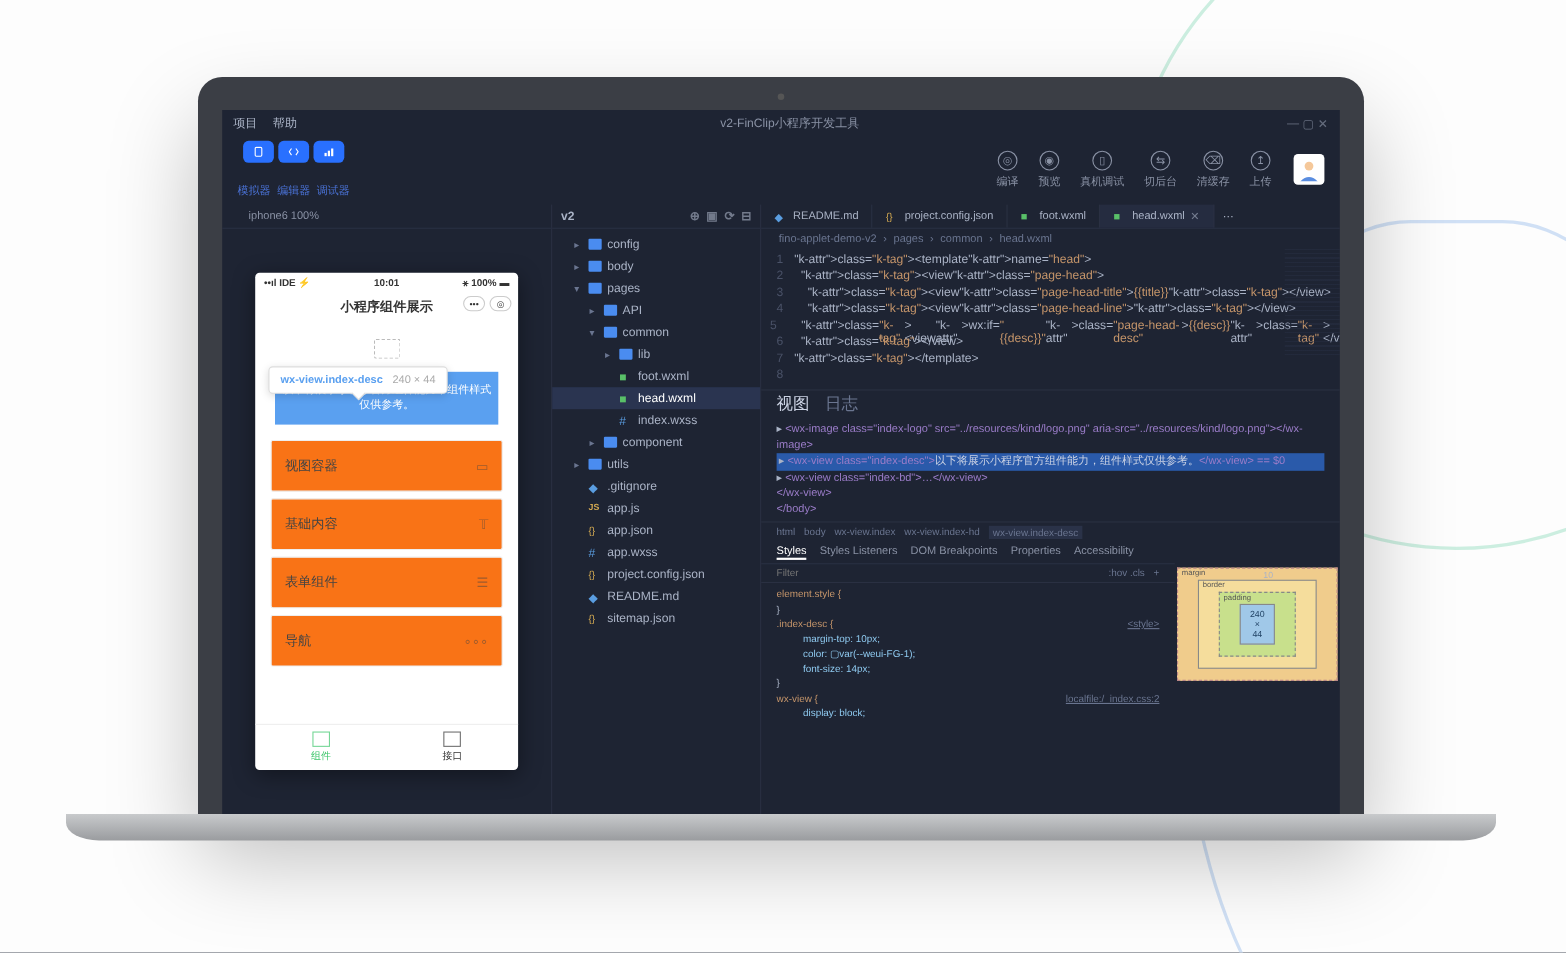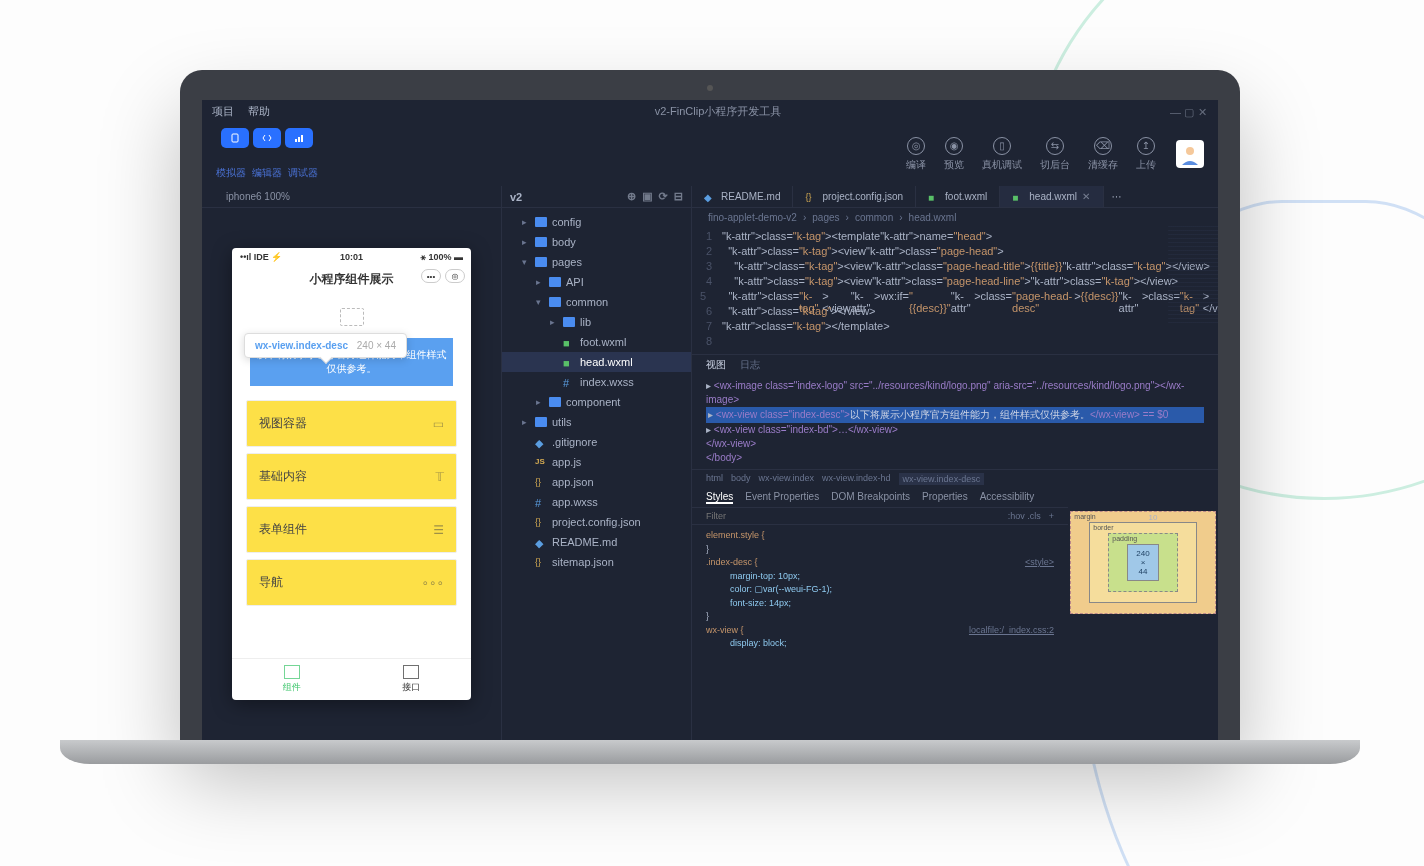--- a/index.html
+++ b/index.html
@@ -41,21 +41,21 @@
 .phone-head { text-align: center; position: relative; padding: 4px 0 8px; }
 .phone-title { font-size: 12px; font-weight: 600; }
 .phone-menu { position: absolute; right: 6px; top: 2px; display: flex; gap: 4px; }
 .pm-btn { width: 20px; height: 14px; border: 1px solid #ccc; border-radius: 8px; font-size: 8px; display: flex; align-items: center; justify-content: center; }
 .tooltip-box { position: absolute; left: 12px; top: 85px; background: #fff; border: 1px solid #ddd; border-radius: 4px; padding: 6px 10px; font-size: 10px; box-shadow: 0 2px 8px rgba(0,0,0,.15); z-index: 5; }
 .tooltip-box::after { content: ''; position: absolute; bottom: -5px; left: 50%; width: 8px; height: 8px; background: #fff; border-right: 1px solid #ddd; border-bottom: 1px solid #ddd; transform: translateX(-50%) rotate(45deg); }
 .tt-sel { color: #5aa0f0; font-weight: 600; }
 .tt-dim { color: #aaa; }
 .phone-img { margin: 12px auto 4px; width: 24px; height: 18px; border: 1.5px dashed #bbb; border-radius: 2px; }
 .sel-band { margin: 8px 18px; background: #5aa0f0; color: #fff; text-align: center; font-size: 10px; padding: 10px 4px; line-height: 1.4; }
-.list-row { margin: 6px 14px; background: #fde047; border: 1px solid #eee; border-radius: 2px; padding: 14px 12px; display: flex; justify-content: space-between; align-items: center; font-size: 12px; color: #444; }
+.list-row { margin: 6px 14px; background: #f97316; border: 1px solid #eee; border-radius: 2px; padding: 14px 12px; display: flex; justify-content: space-between; align-items: center; font-size: 12px; color: #444; }
 .phone-bottom { margin-top: auto; border-top: 1px solid #eee; display: flex; }
 .pb-tab { flex: 1; text-align: center; padding: 6px 0; font-size: 9px; }
 .pb-tab.active { color: #3ac569; }
 .pb-ic { width: 16px; height: 14px; margin: 0 auto 2px; border: 1.5px solid currentColor; opacity: .7; }
 
 
 .explorer { width: 190px; border-right: 1px solid #2a3042; display: flex; flex-direction: column; }
 .exp-head { height: 22px; display: flex; align-items: center; padding: 0 8px; font-size: 11px; border-bottom: 1px solid #2a3042; font-weight: 600; }
 .exp-head-icons { margin-left: auto; display: flex; gap: 6px; opacity: .6; }
 .tree { padding: 4px 0; font-size: 11px; }
@@ -79,21 +79,21 @@
 .tab-more { padding: 0 8px; display: flex; align-items: center; }
 .crumbs { height: 18px; padding: 0 16px; font-size: 10px; color: #6a7590; display: flex; align-items: center; gap: 6px; }
 .code { font-family: Consolas, Menlo, monospace; font-size: 11px; padding: 4px 0; position: relative; }
 .cl { display: flex; height: 15px; }
 .ln { width: 30px; text-align: right; padding-right: 10px; color: #4a5268; }
 .cc { white-space: pre; } .k-str { color: #c5956a; } .k-var { color: #c5956a; }
 .minimap { position: absolute; right: 0; top: 0; width: 50px; height: 100px; background: repeating-linear-gradient(#2a3248 0 1px, transparent 1px 4px); opacity: .4; }
 
 
 .devtools { flex: 1; border-top: 1px solid #2a3042; display: flex; flex-direction: column; min-height: 0; }
-.dt-tabs { display: flex; gap: 14px; padding: 3px 14px; font-size: 10px; color: #6a7590; }
+.dt-tabs { display: flex; gap: 14px; padding: 3px 14px; font-size: 15px; color: #6a7590; }
 .dt-tabs .on { color: #ccd3e4; }
 .dom-pane { padding: 4px 14px; font-family: Consolas, monospace; font-size: 10px; line-height: 1.4; }
 .dom-hl { background: #2a5aaa; padding: 1px 2px; }
 .dom-tag { color: #9a7cc8; } .dom-txt { color: #ccd3e4; }
 .style-pane { border-top: 1px solid #2a3042; display: flex; min-height: 0; }
 .style-left { flex: 1; display: flex; flex-direction: column; }
 .selector-path { padding: 3px 14px; font-size: 9px; color: #6a7590; display: flex; gap: 8px; }
 .selector-path .on { background: #2a3248; padding: 1px 4px; }
 .style-subtabs { display: flex; gap: 12px; padding: 3px 14px; font-size: 10px; color: #8a92a5; border-bottom: 1px solid #2a3042; }
 .style-subtabs .on { color: #fff; border-bottom: 2px solid #fff; }
@@ -403,21 +403,21 @@
        <div class="style-left">
         <div class="selector-path" id="selpath">
                     <span class="">html</span>
                     <span class="">body</span>
                     <span class="">wx-view.index</span>
                     <span class="">wx-view.index-hd</span>
                     <span class="on">wx-view.index-desc</span>
                   </div>
         <div class="style-subtabs" id="subtabs">
                     <span class="on">Styles</span>
-                    <span class="">Event Properties</span>
+                    <span class="">Styles Listeners</span>
                     <span class="">DOM Breakpoints</span>
                     <span class="">Properties</span>
                     <span class="">Accessibility</span>
                   </div>
         <div class="filter-row">
          <input placeholder="Filter" style="">
          <span>:hov .cls</span>
          <span style="margin-left:8px">+</span>
         </div>
         <div class="css-rules">

